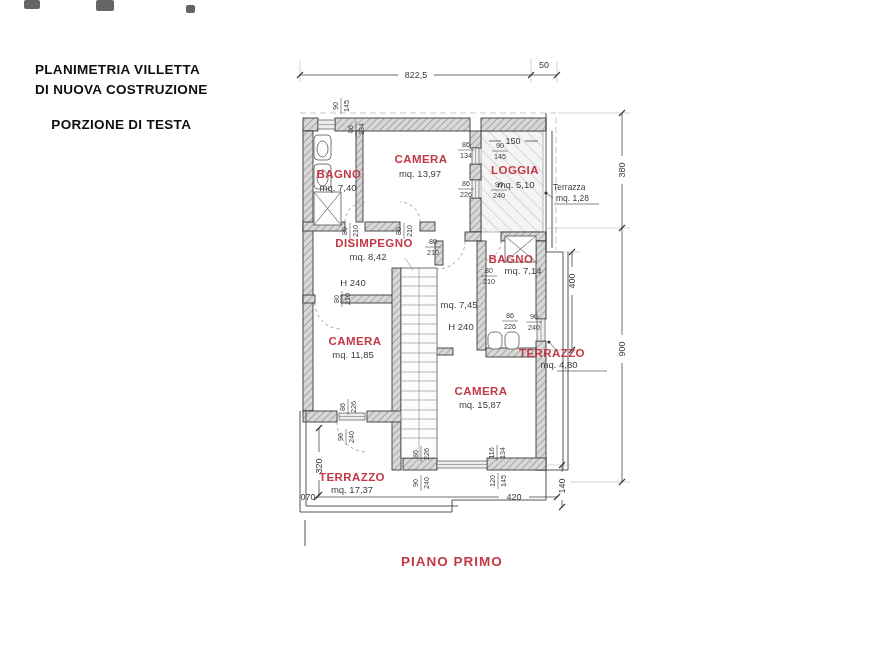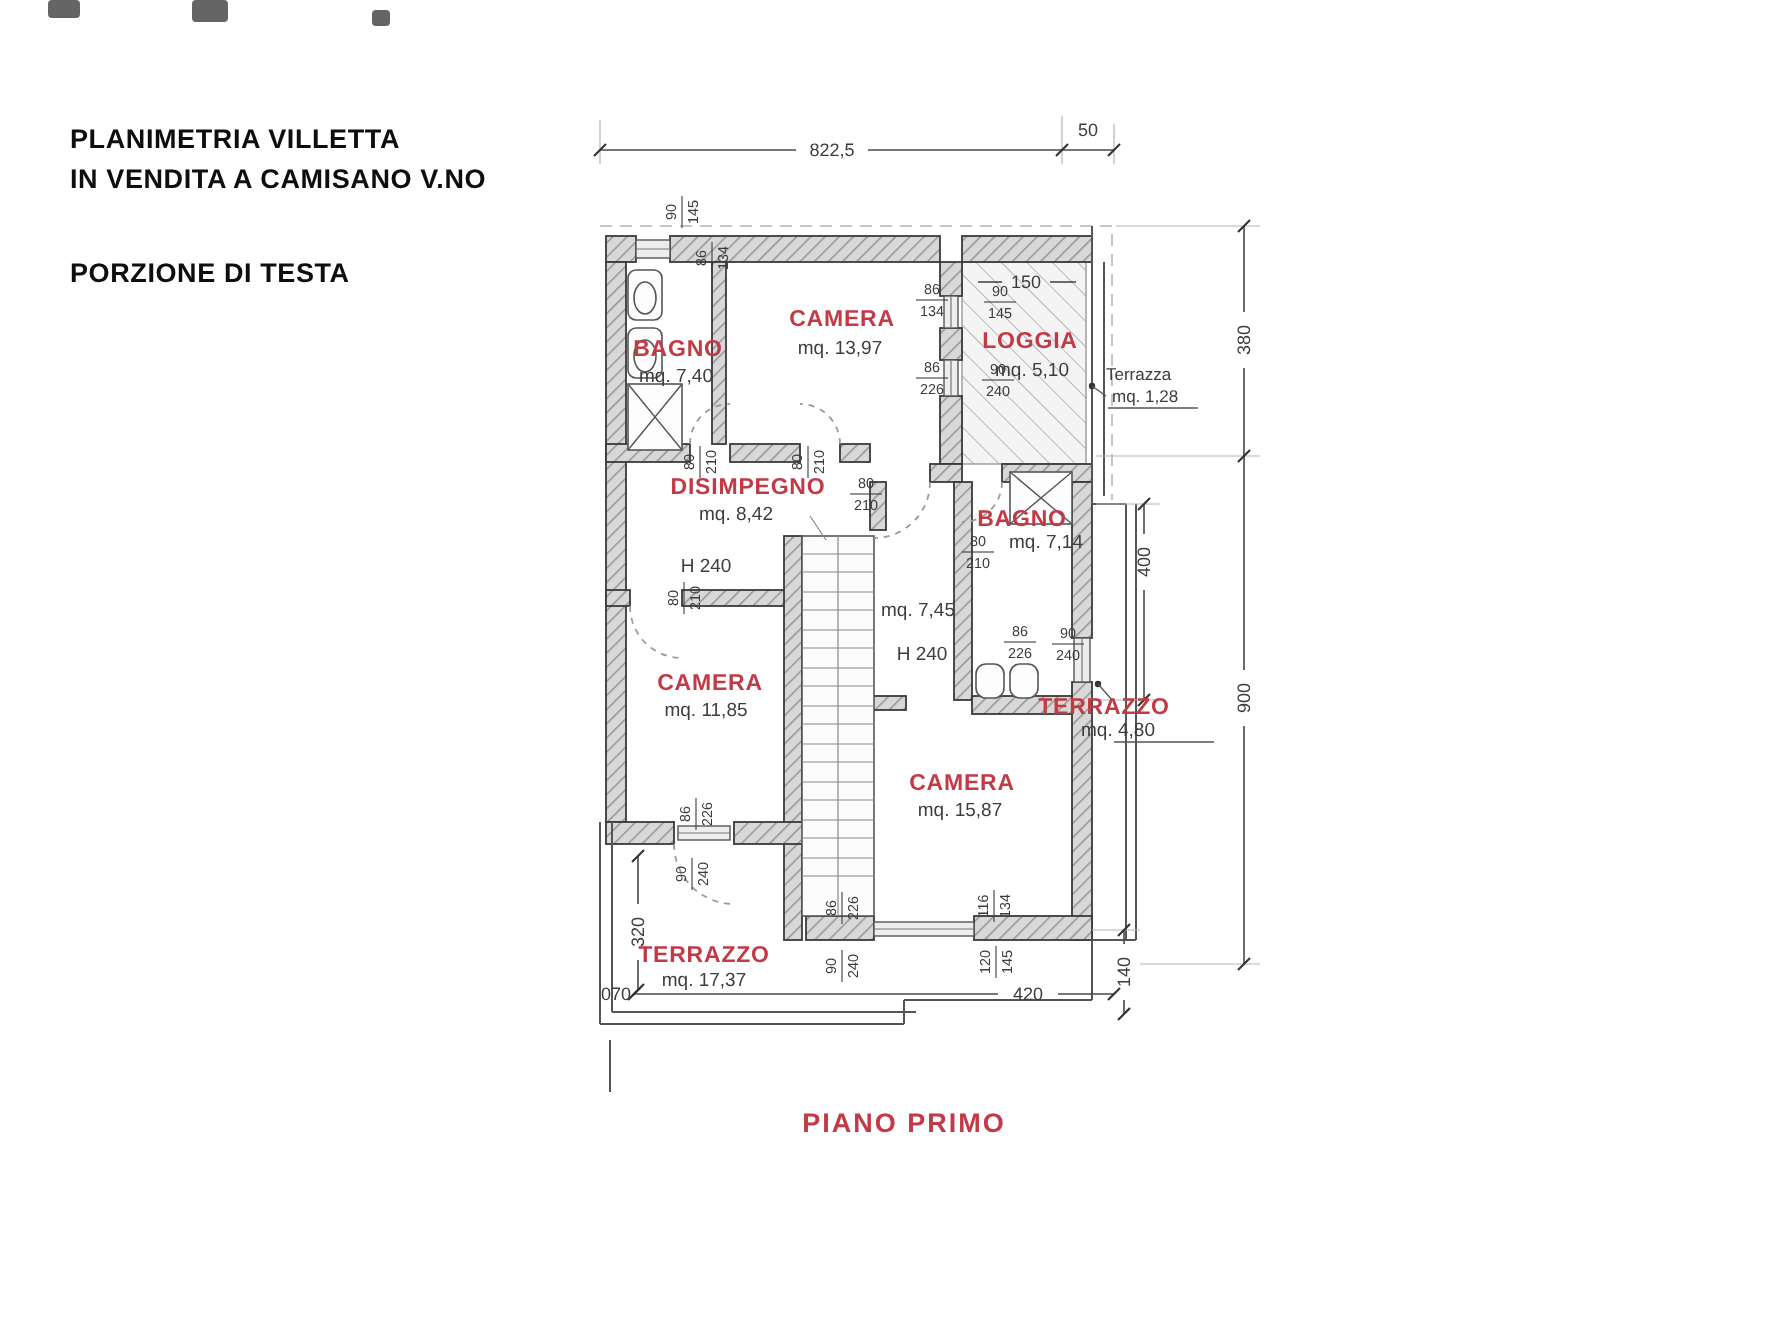--- a/index.html
+++ b/index.html
@@ -1,20 +1,20 @@
 <!DOCTYPE html>
 <html><head>
 <meta charset="utf-8">
 <style>
   html,body{margin:0;padding:0;background:#fff;}
   .page{position:relative;width:725px;height:670px;background:#ffffff;overflow:hidden;
         font-family:"Liberation Sans",sans-serif;}
   .header{position:absolute;left:35px;top:60px;color:#0e0e0e;font-weight:bold;
           font-size:13.5px;line-height:19.5px;letter-spacing:.3px;}
-  .header .block2{margin-top:28px;}
+  .header .block2{margin-top:16px;text-align:center;}
   .artifact{position:absolute;background:#4a4a4a;border-radius:2px;opacity:.85;}
   svg text{font-family:"Liberation Sans",sans-serif;}
   .wall rect{fill:url(#wallhatch);stroke:#3a3a3a;stroke-width:.9;}
   .win rect{fill:#ededed;stroke:#555;stroke-width:.7;}
   .win line{stroke:#777;stroke-width:.6;}
   .rail line{stroke:#555;stroke-width:1;}
   .ext line{stroke:#b5b5b5;stroke-width:.6;}
   .dimline line{stroke:#4a4a4a;stroke-width:.8;}
   .tick line{stroke:#333;stroke-width:1.1;}
   .door path{stroke:#9a9a9a;stroke-width:.9;fill:none;stroke-dasharray:3 3;}
@@ -37,21 +37,21 @@
 <body>
 
 <div class="page">
 
   <div class="artifact" style="left:24px;top:0;width:16px;height:9px;"></div>
   <div class="artifact" style="left:96px;top:0;width:18px;height:11px;"></div>
   <div class="artifact" style="left:186px;top:5px;width:9px;height:8px;"></div>
 
   <div class="header">
     <div>PLANIMETRIA VILLETTA</div>
-    <div>IN VENDITA A CAMISANO V.NO</div>
+    <div>DI NUOVA COSTRUZIONE</div>
     <div class="block2">
       <div>PORZIONE DI TESTA</div>
     </div>
   </div>
 
   <svg width="893" height="670" viewBox="0 0 893 670" style="position:absolute;left:0;top:0;">
     <defs>
       <pattern id="wallhatch" width="5" height="5" patternUnits="userSpaceOnUse" patternTransform="rotate(45)">
         <rect width="5" height="5" fill="#d8d8d8"></rect>
         <line x1="0" y1="0" x2="0" y2="5" stroke="#8f8f8f" stroke-width="1.4"></line>

